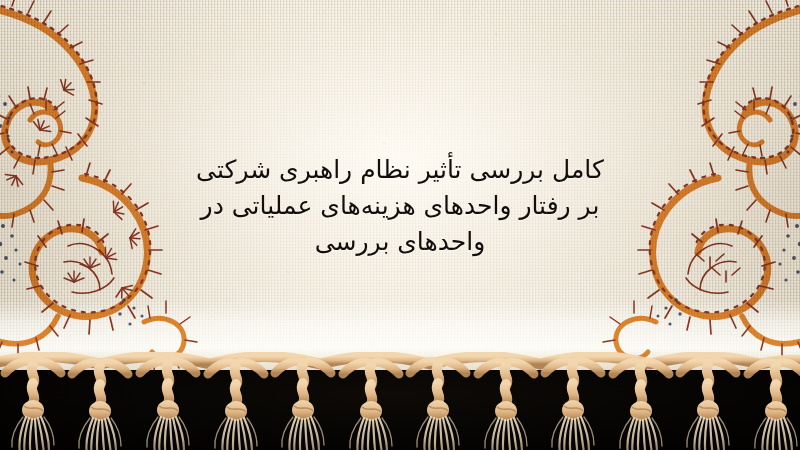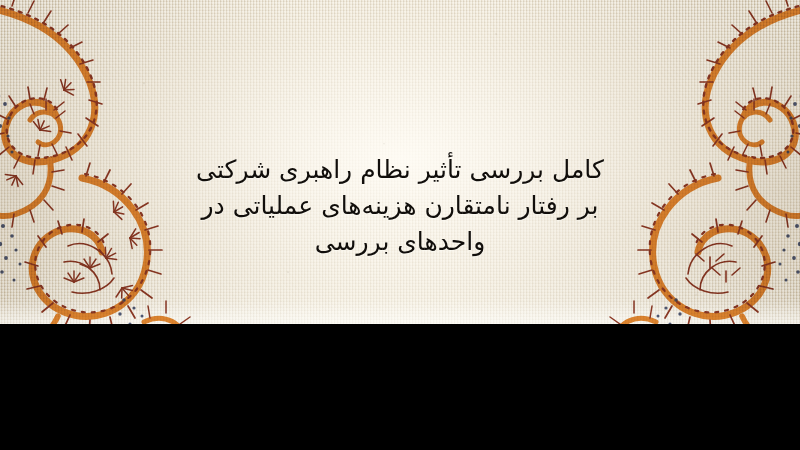--- a/index.html
+++ b/index.html
@@ -4,21 +4,21 @@
 <title>Persian Title Slide</title>
 <style>
   html, body {
     margin: 0;
     padding: 0;
     background: #000;
   }
   #stage {
     position: relative;
     width: 800px;
-    height: 324px;
+    height: 450px;
     overflow: hidden;
     background: #e5e5e5;
     font-family: "DejaVu Sans", "Liberation Sans", sans-serif;
     user-select: none;
   }
 
   
   .fabric {
     position: absolute;
     left: 0; top: 0;
@@ -513,17 +513,17 @@
     <g transform="translate(708,13)">
         <use href="#tassel"></use>
       </g>
     <g transform="translate(776,14)">
         <use href="#tassel"></use>
       </g>
   </svg>
 
   <div class="title-block">
     <div class="title-line">کامل بررسی تأثیر نظام راهبری شرکتی</div>
-    <div class="title-line">بر رفتار نامتقارن هزینه‌های عملیاتی در</div>
+    <div class="title-line">بر رفتار واحدهای هزینه‌های عملیاتی در</div>
     <div class="title-line">واحدهای بررسی</div>
   </div>
 
 </div>
 
 </body></html>

